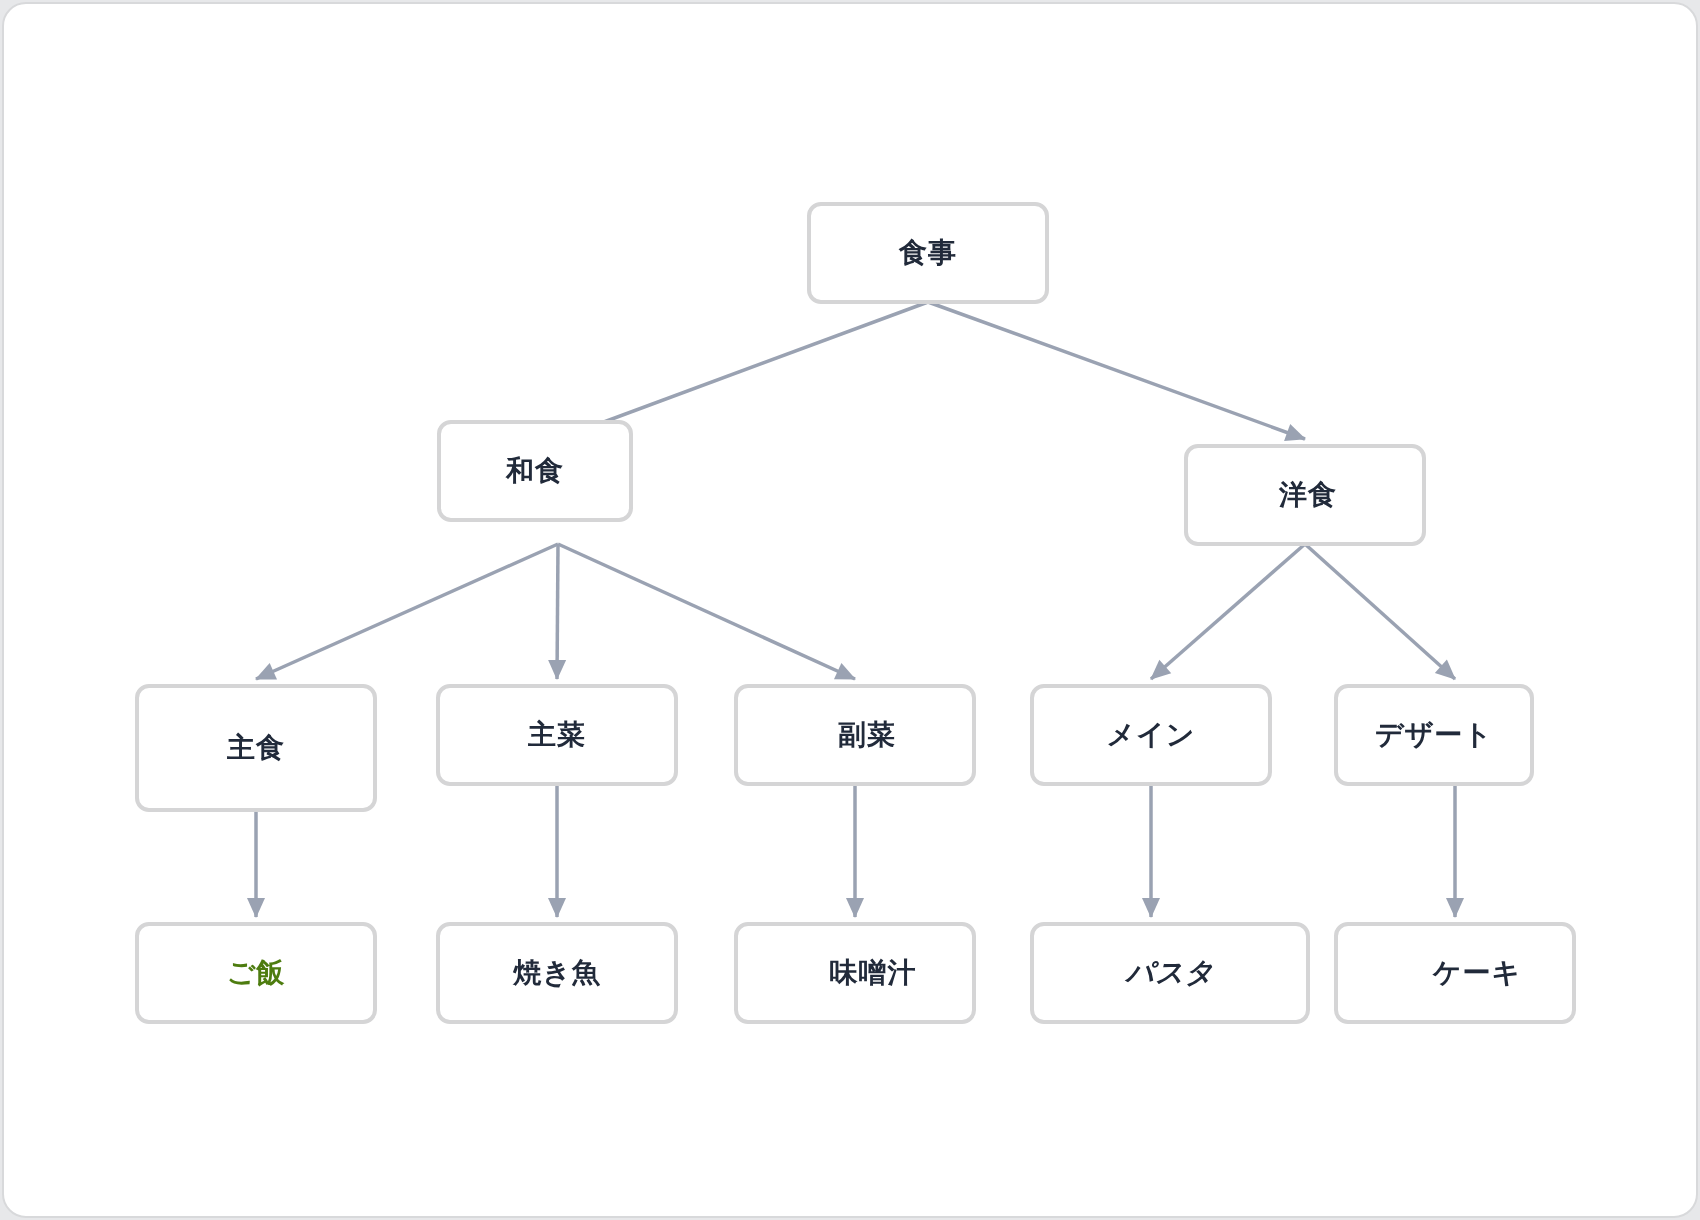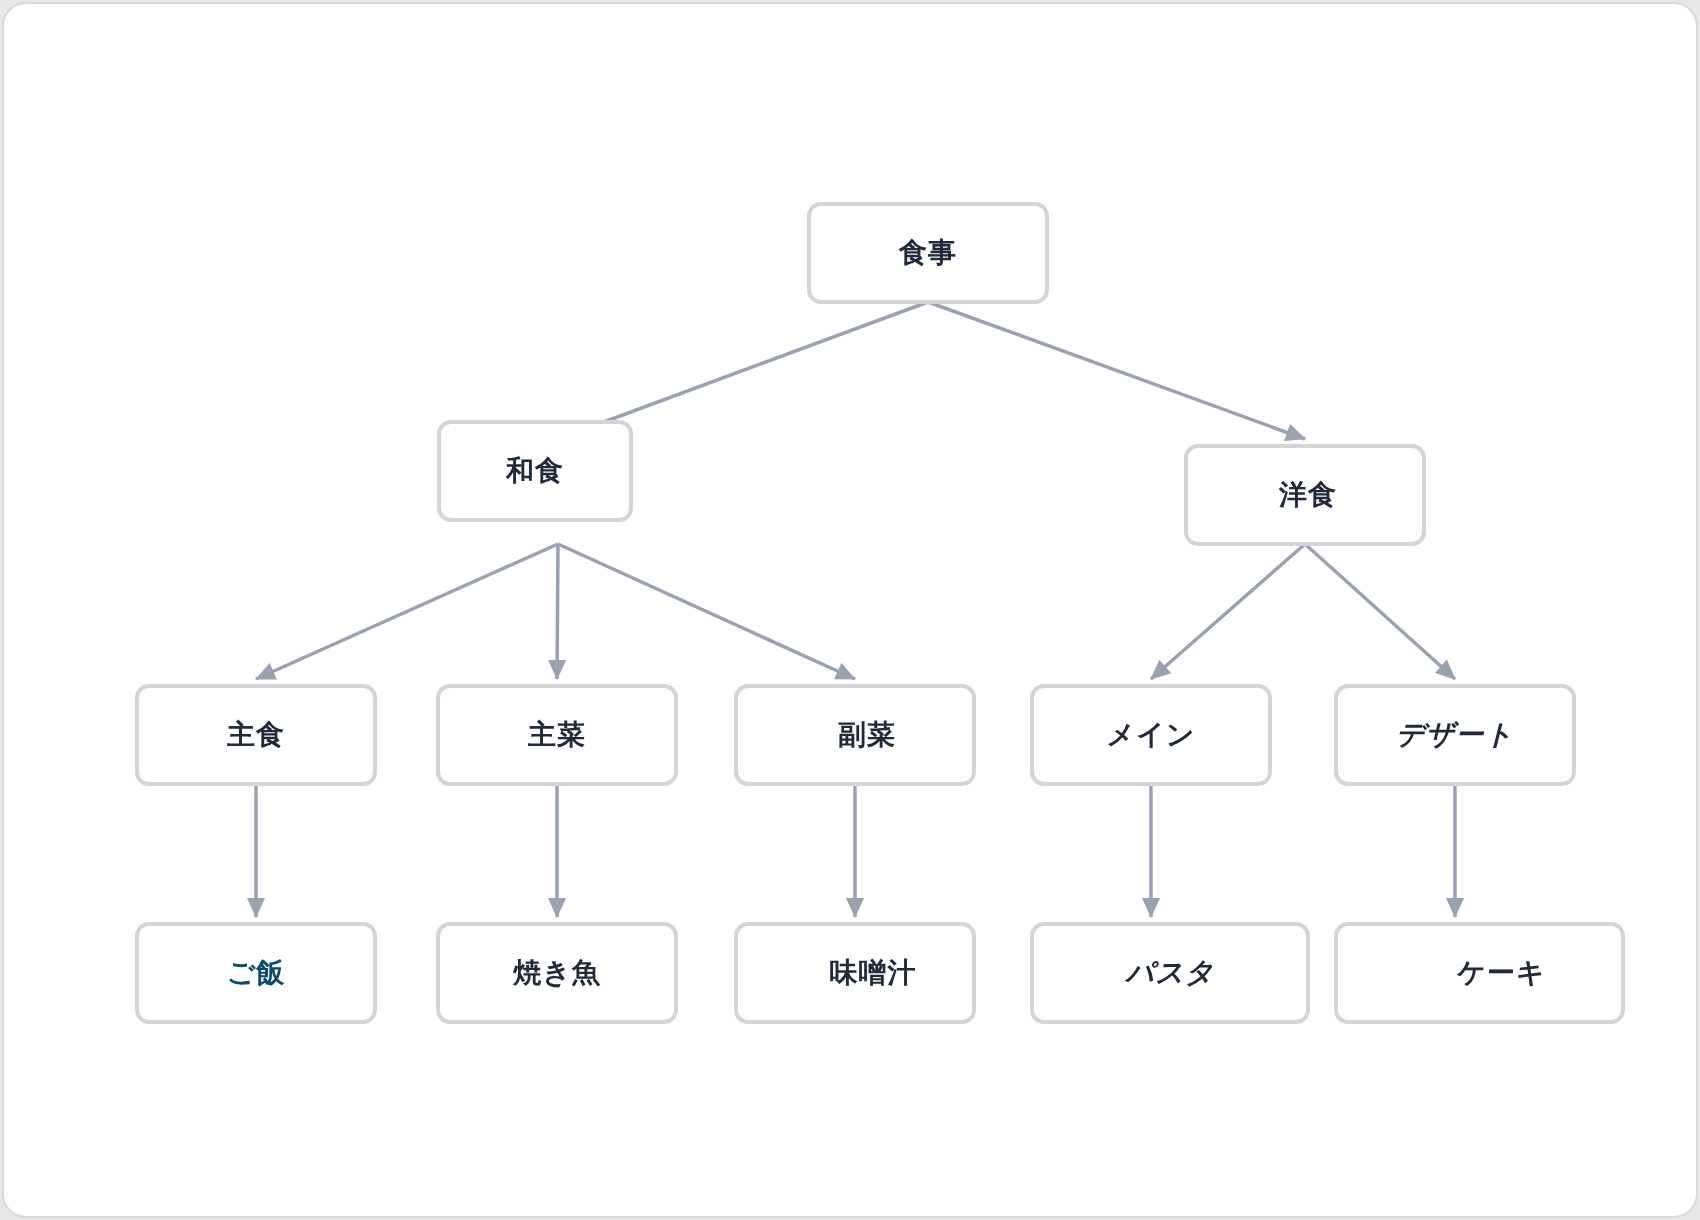--- a/index.html
+++ b/index.html
@@ -78,44 +78,44 @@
   <div id="nodes">
       <div class="node" style="left: 803px; top: 198px; width: 242px; height: 102px; border-color: rgb(213, 213, 214);">
         <span class="node-label" style="color: rgb(33, 42, 58);">食事</span>
       </div>
       <div class="node" style="left: 433px; top: 416px; width: 196px; height: 102px; border-color: rgb(213, 213, 214);">
         <span class="node-label" style="color: rgb(33, 42, 58);">和食</span>
       </div>
       <div class="node" style="left: 1180px; top: 440px; width: 242px; height: 102px; border-color: rgb(213, 213, 214);">
         <span class="node-label" style="color: rgb(33, 42, 58); margin-left: 6px;">洋食</span>
       </div>
-      <div class="node" style="left: 131px; top: 680px; width: 242px; height: 102px; border-color: rgb(213, 213, 214);">
+      <div class="node" style="left: 131px; top: 680px; width: 242px; height: 128px; border-color: rgb(213, 213, 214);">
         <span class="node-label" style="color: rgb(33, 42, 58);">主食</span>
       </div>
       <div class="node" style="left: 432px; top: 680px; width: 242px; height: 102px; border-color: rgb(213, 213, 214);">
         <span class="node-label" style="color: rgb(33, 42, 58);">主菜</span>
       </div>
       <div class="node" style="left: 730px; top: 680px; width: 242px; height: 102px; border-color: rgb(213, 213, 214); padding-left: 24px;">
         <span class="node-label" style="color: rgb(33, 42, 58);">副菜</span>
       </div>
       <div class="node" style="left: 1026px; top: 680px; width: 242px; height: 102px; border-color: rgb(213, 213, 214);">
         <span class="node-label" style="color: rgb(33, 42, 58);">メイン</span>
       </div>
-      <div class="node" style="left: 1330px; top: 680px; width: 242px; height: 102px; border-color: rgb(213, 213, 214); font-style: italic;">
+      <div class="node" style="left: 1330px; top: 680px; width: 200px; height: 102px; border-color: rgb(213, 213, 214);">
         <span class="node-label" style="color: rgb(33, 42, 58);">デザート</span>
       </div>
       <div class="node" style="left: 131px; top: 918px; width: 242px; height: 102px; border-color: rgb(213, 213, 214);">
-        <span class="node-label" style="color: #0c4a6e;">ご飯</span>
+        <span class="node-label" style="color: #4d7c0f;">ご飯</span>
       </div>
       <div class="node" style="left: 432px; top: 918px; width: 242px; height: 102px; border-color: rgb(213, 213, 214);">
         <span class="node-label" style="color: rgb(33, 42, 58);">焼き魚</span>
       </div>
       <div class="node" style="left: 730px; top: 918px; width: 242px; height: 102px; border-color: rgb(213, 213, 214); padding-left: 36px;">
         <span class="node-label" style="color: rgb(33, 42, 58);">味噌汁</span>
       </div>
       <div class="node" style="left: 1026px; top: 918px; width: 280px; height: 102px; border-color: rgb(213, 213, 214); font-style: italic;">
         <span class="node-label" style="color: rgb(33, 42, 58);">パスタ</span>
       </div>
-      <div class="node" style="left: 1330px; top: 918px; width: 291px; height: 102px; border-color: rgb(213, 213, 214); padding-left: 44px;">
+      <div class="node" style="left: 1330px; top: 918px; width: 242px; height: 102px; border-color: rgb(213, 213, 214); padding-left: 44px;">
         <span class="node-label" style="color: rgb(33, 42, 58);">ケーキ</span>
       </div>
     </div>
 </div>
 
 </body></html>

